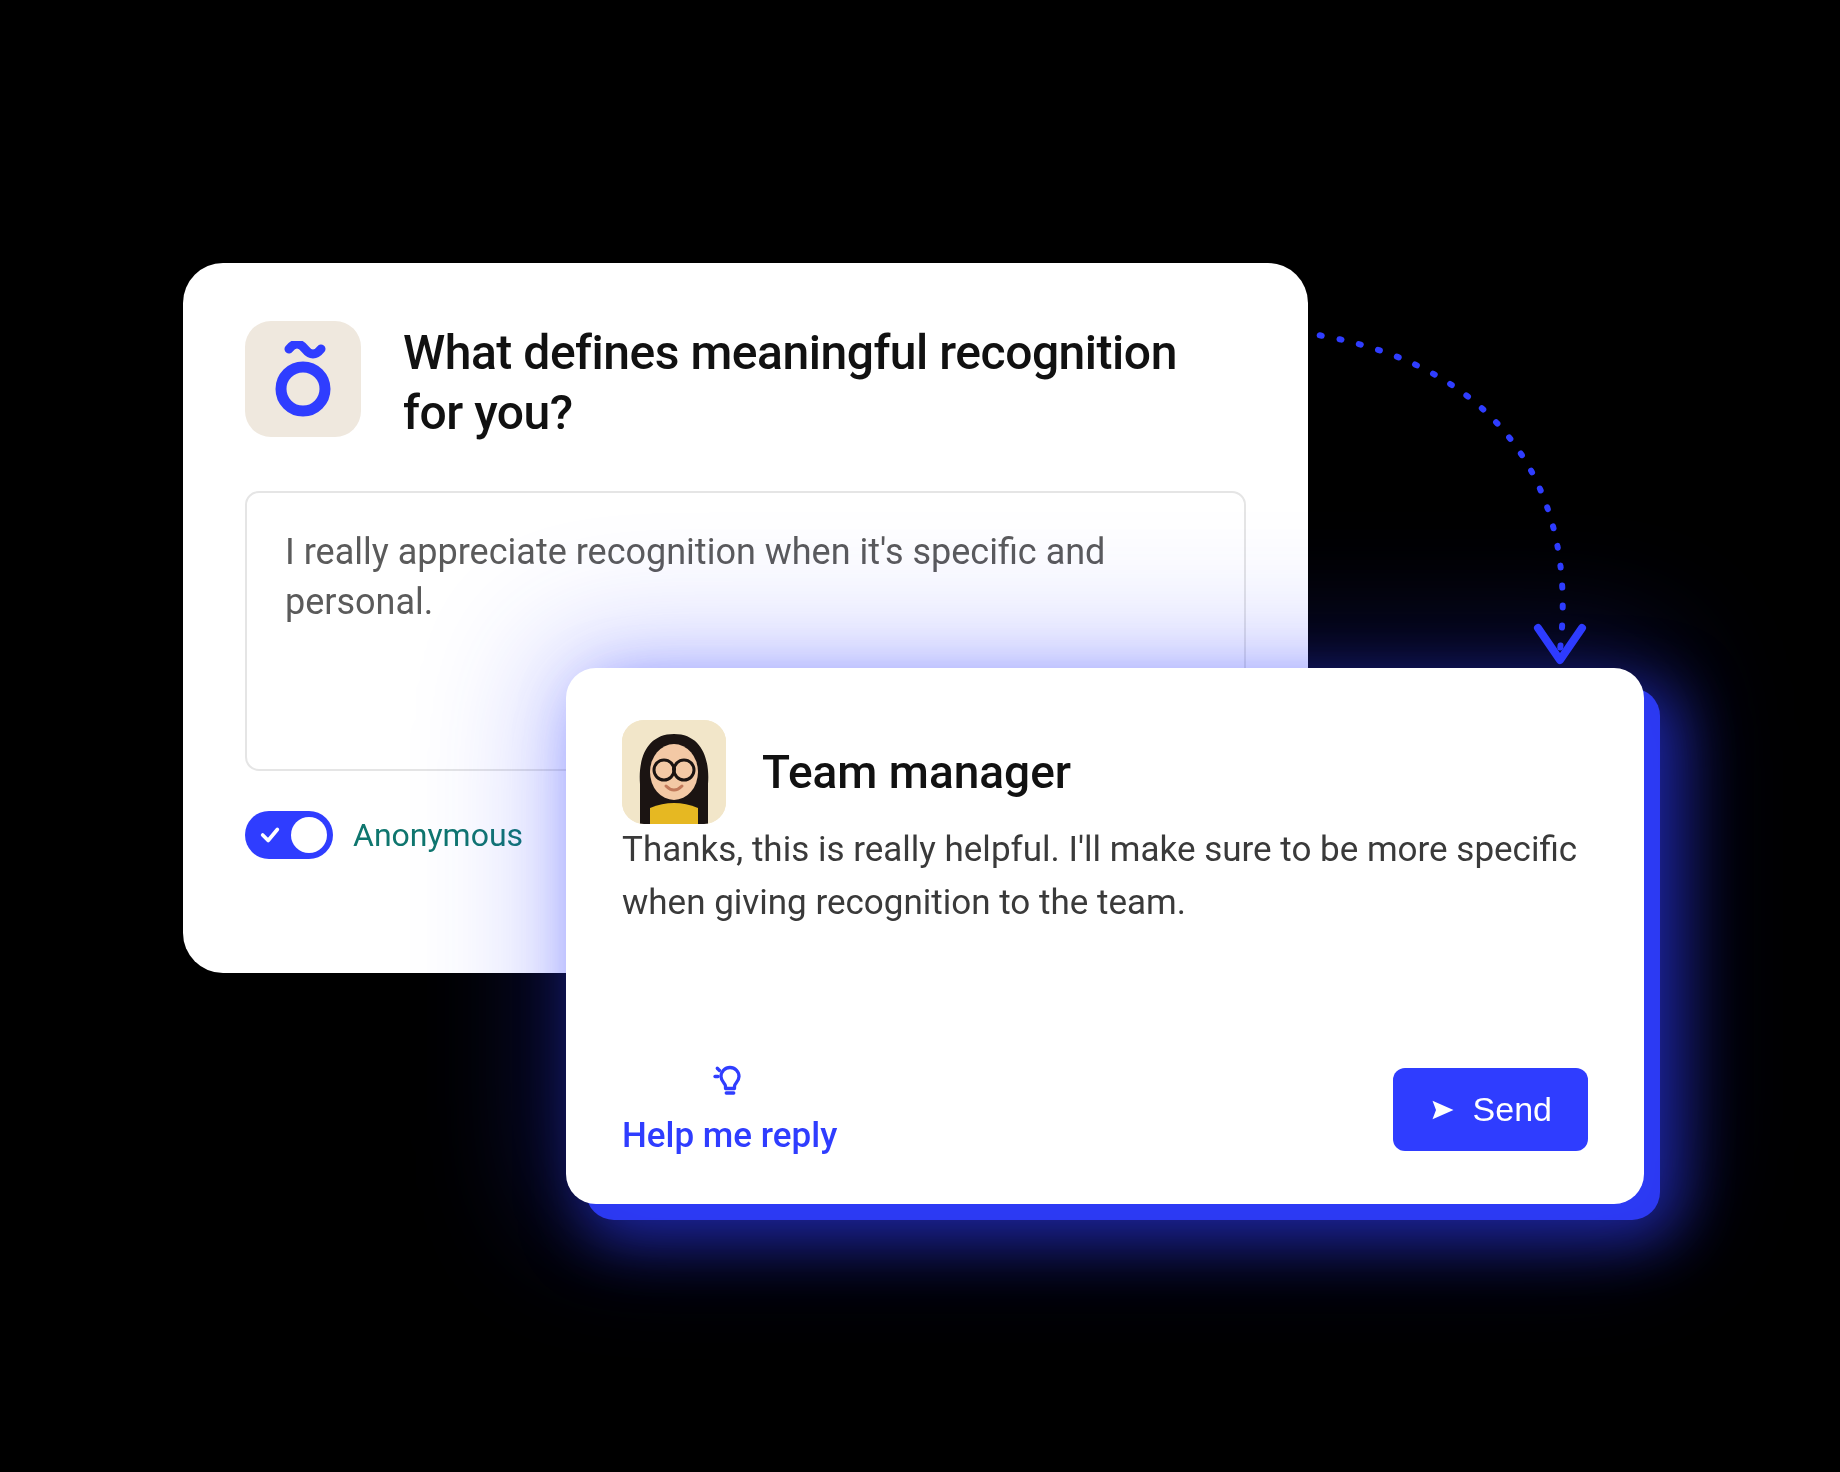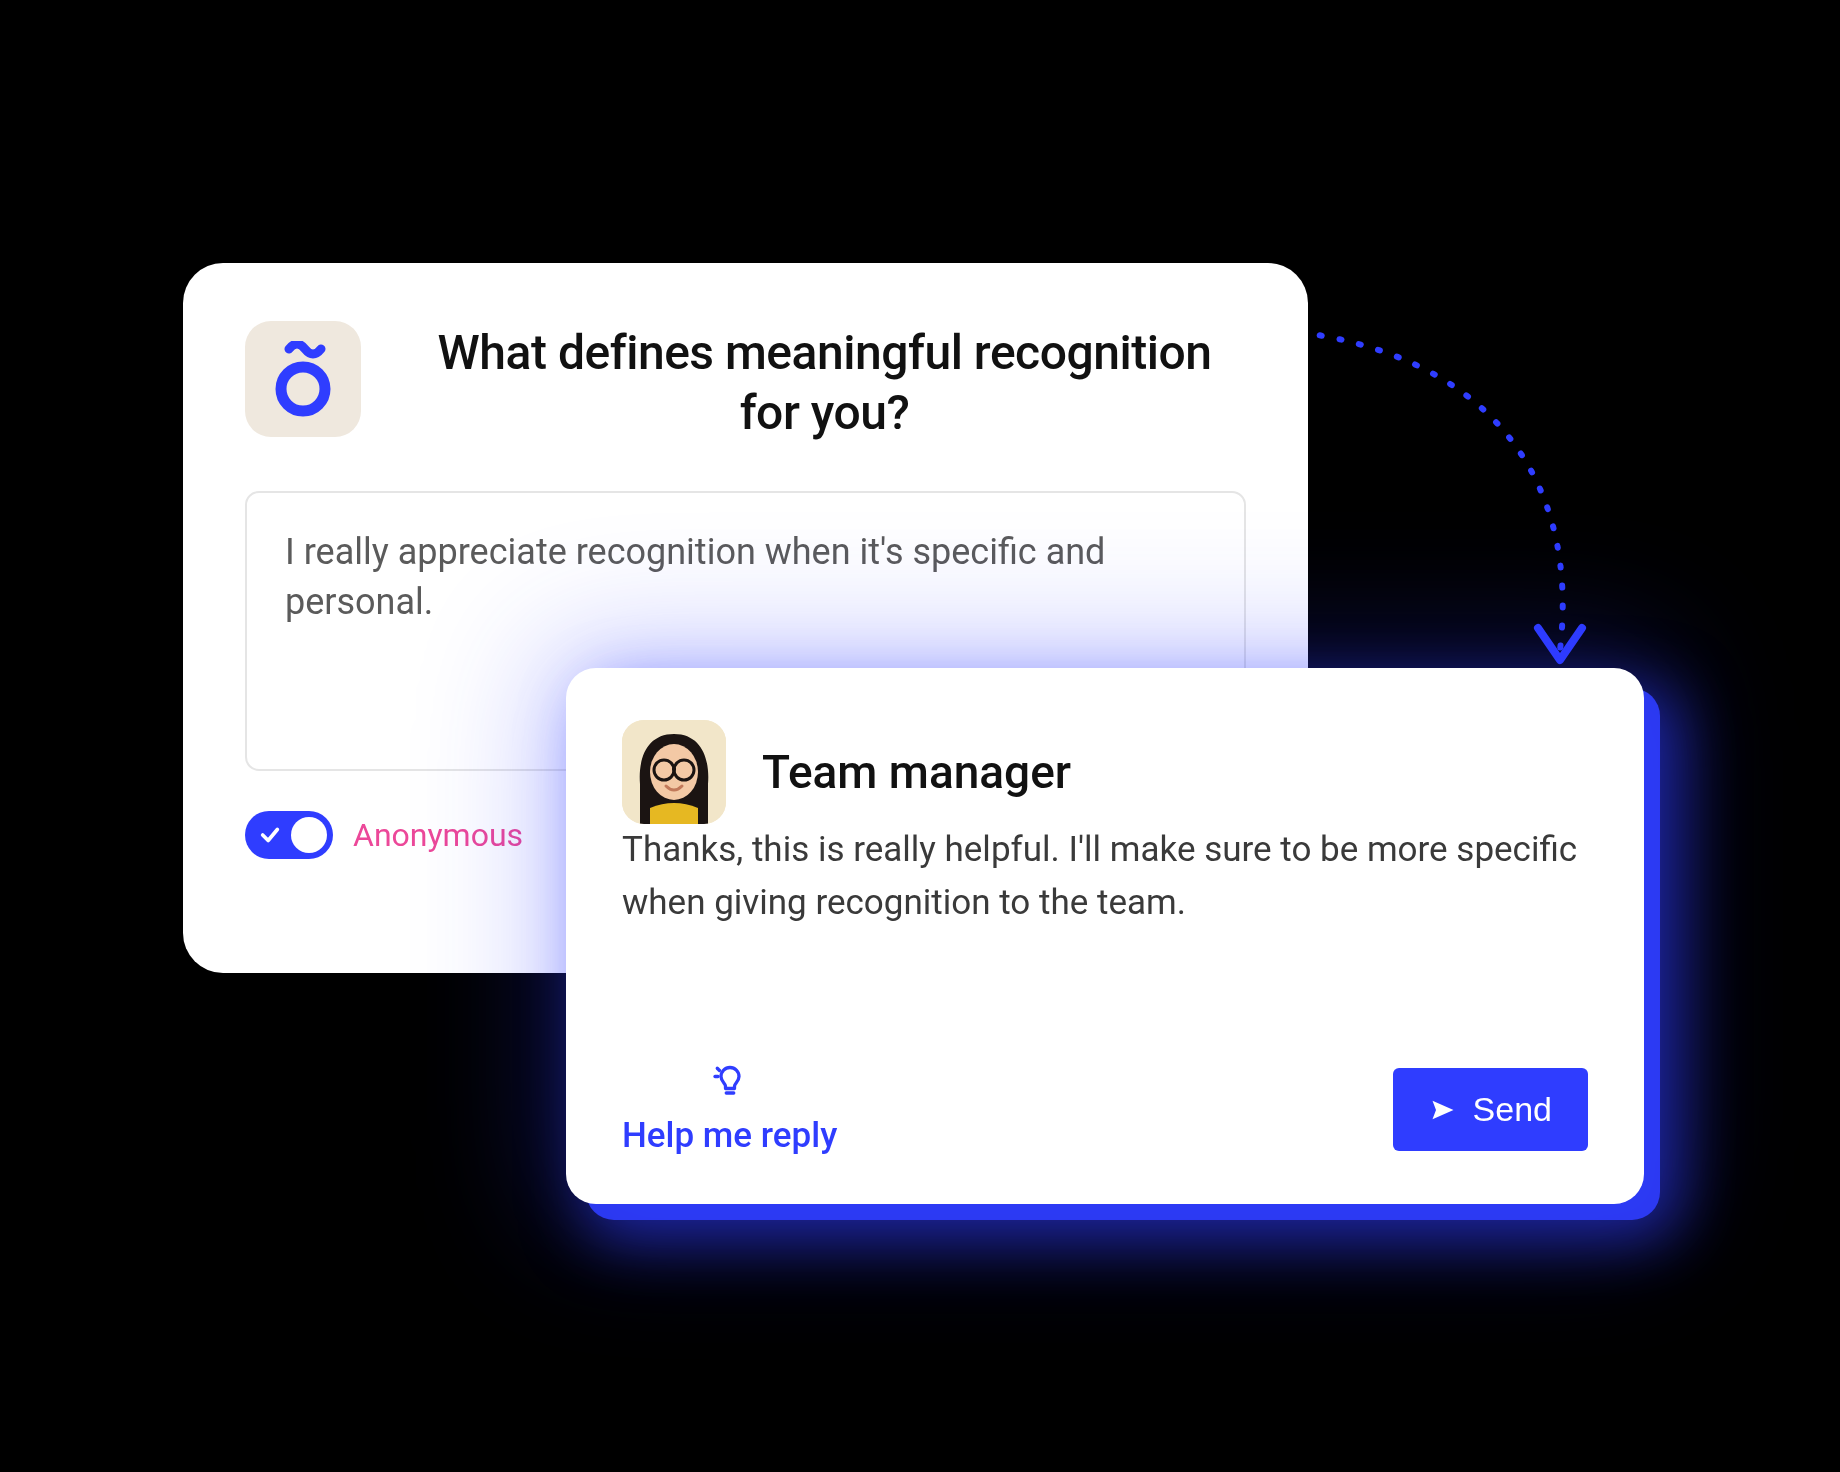--- a/index.html
+++ b/index.html
@@ -49,21 +49,20 @@
     justify-content: center;
     flex: 0 0 auto;
   }
   .q-title {
     font-size: 48px;
     line-height: 1.25;
     font-weight: 500;
     color: #111;
     letter-spacing: -0.01em;
     padding-top: 2px;
-    text-align: center;
   }
   .q-textarea {
     margin-top: 48px;
     width: 100%;
     height: 280px;
     border: 2px solid #E5E5E5;
     border-radius: 14px;
     padding: 34px 38px;
     font-size: 36px;
     line-height: 1.4;
@@ -98,21 +97,21 @@
   .toggle .check {
     position: absolute;
     left: 14px;
     top: 50%;
     transform: translateY(-50%);
     width: 22px;
     height: 22px;
   }
   .toggle-label {
     font-size: 32px;
-    color: #ec4899;
+    color: #0f766e;
   }
 
   
   .card-reply {
     position: absolute;
     top: 668px;
     left: 566px;
     width: 1078px;
     height: 536px;
     background: #fff;
@@ -170,21 +169,21 @@
   }
   .send-btn {
     display: flex;
     align-items: center;
     gap: 16px;
     background: #2F3DFF;
     color: #fff;
     font-size: 34px;
     font-weight: 500;
     border: none;
-    border-radius: 6px;
+    border-radius: 12px;
     padding: 22px 36px;
     cursor: pointer;
     margin-left: 12px;
   }
 </style>
 </head>
 <body>
 
 <svg class="connector" viewBox="0 0 360 370">
   <path d="M 10 10 C 220 30, 310 160, 290 330" fill="none" stroke="#2F3DFF" stroke-width="6" stroke-linecap="round" stroke-dasharray="2 18"></path>

